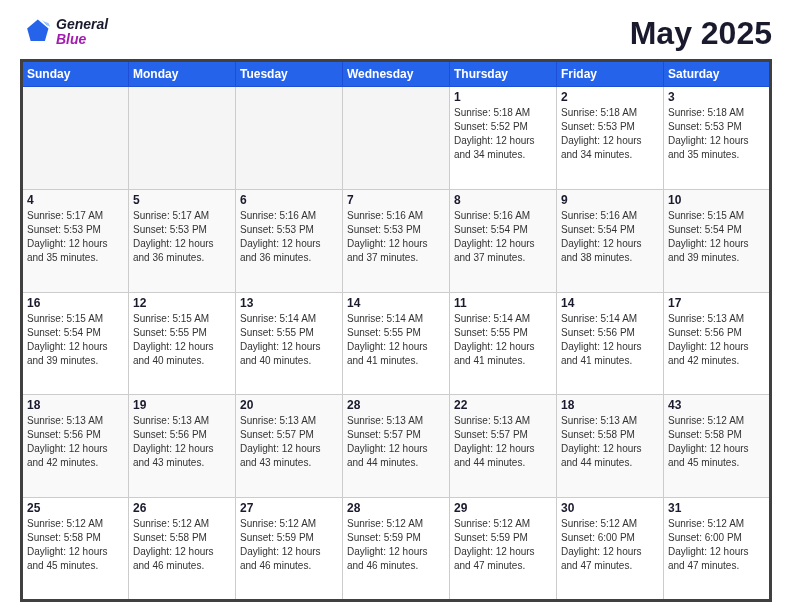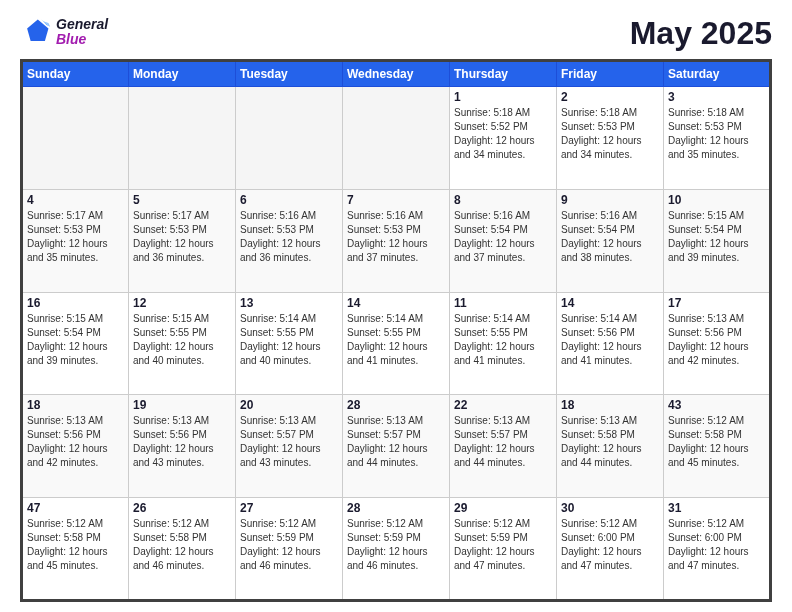--- a/index.html
+++ b/index.html
@@ -242,21 +242,21 @@
             <span class="day-number">18</span>
             <div class="day-info">Sunrise: 5:13 AM<br>Sunset: 5:58 PM<br>Daylight: 12 hours and 44 minutes.</div>
           </td>
           <td>
             <span class="day-number">43</span>
             <div class="day-info">Sunrise: 5:12 AM<br>Sunset: 5:58 PM<br>Daylight: 12 hours and 45 minutes.</div>
           </td>
         </tr>
         <tr>
           <td>
-            <span class="day-number">47</span>
+            <span class="day-number">25</span>
             <div class="day-info">Sunrise: 5:12 AM<br>Sunset: 5:58 PM<br>Daylight: 12 hours and 45 minutes.</div>
           </td>
           <td>
             <span class="day-number">26</span>
             <div class="day-info">Sunrise: 5:12 AM<br>Sunset: 5:58 PM<br>Daylight: 12 hours and 46 minutes.</div>
           </td>
           <td>
             <span class="day-number">27</span>
             <div class="day-info">Sunrise: 5:12 AM<br>Sunset: 5:59 PM<br>Daylight: 12 hours and 46 minutes.</div>
           </td>

